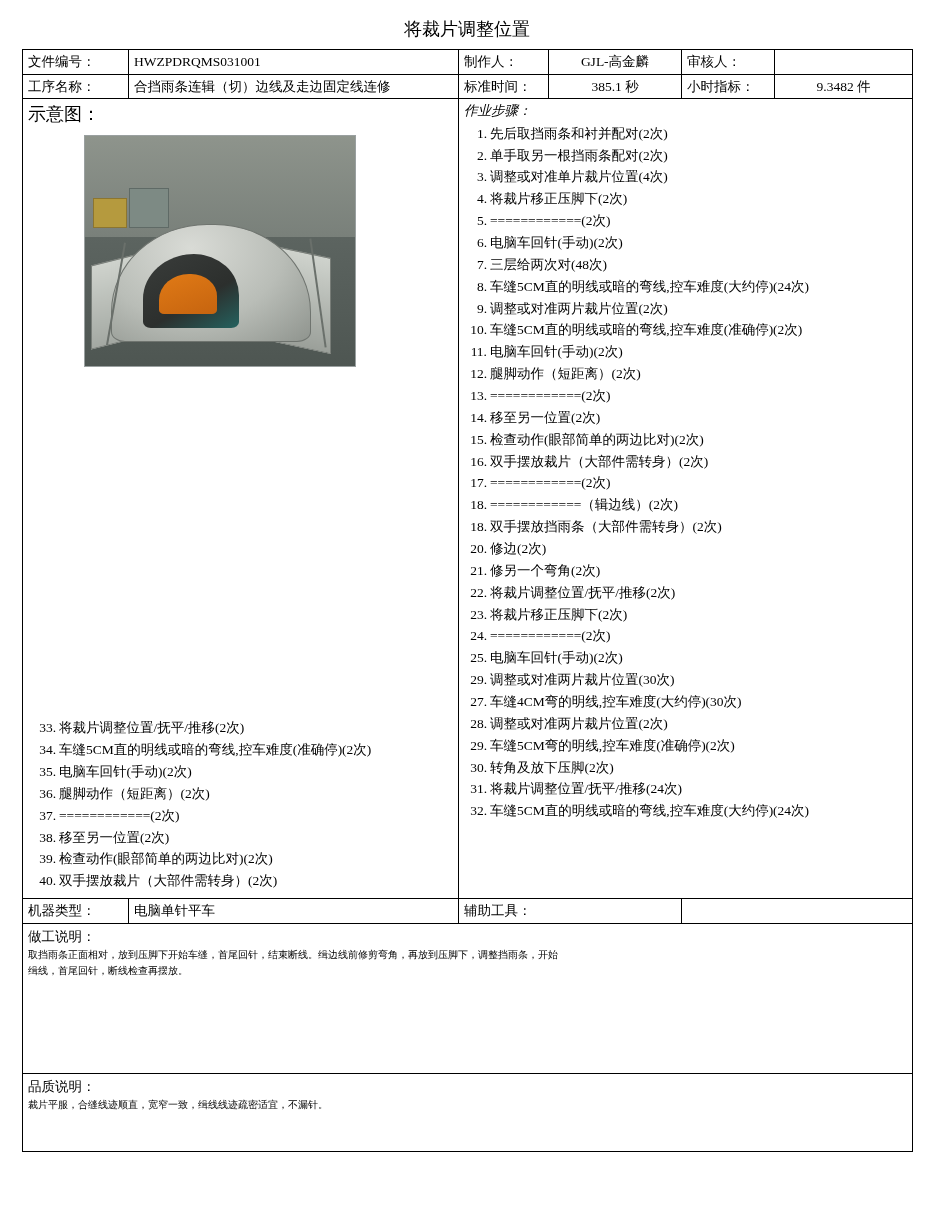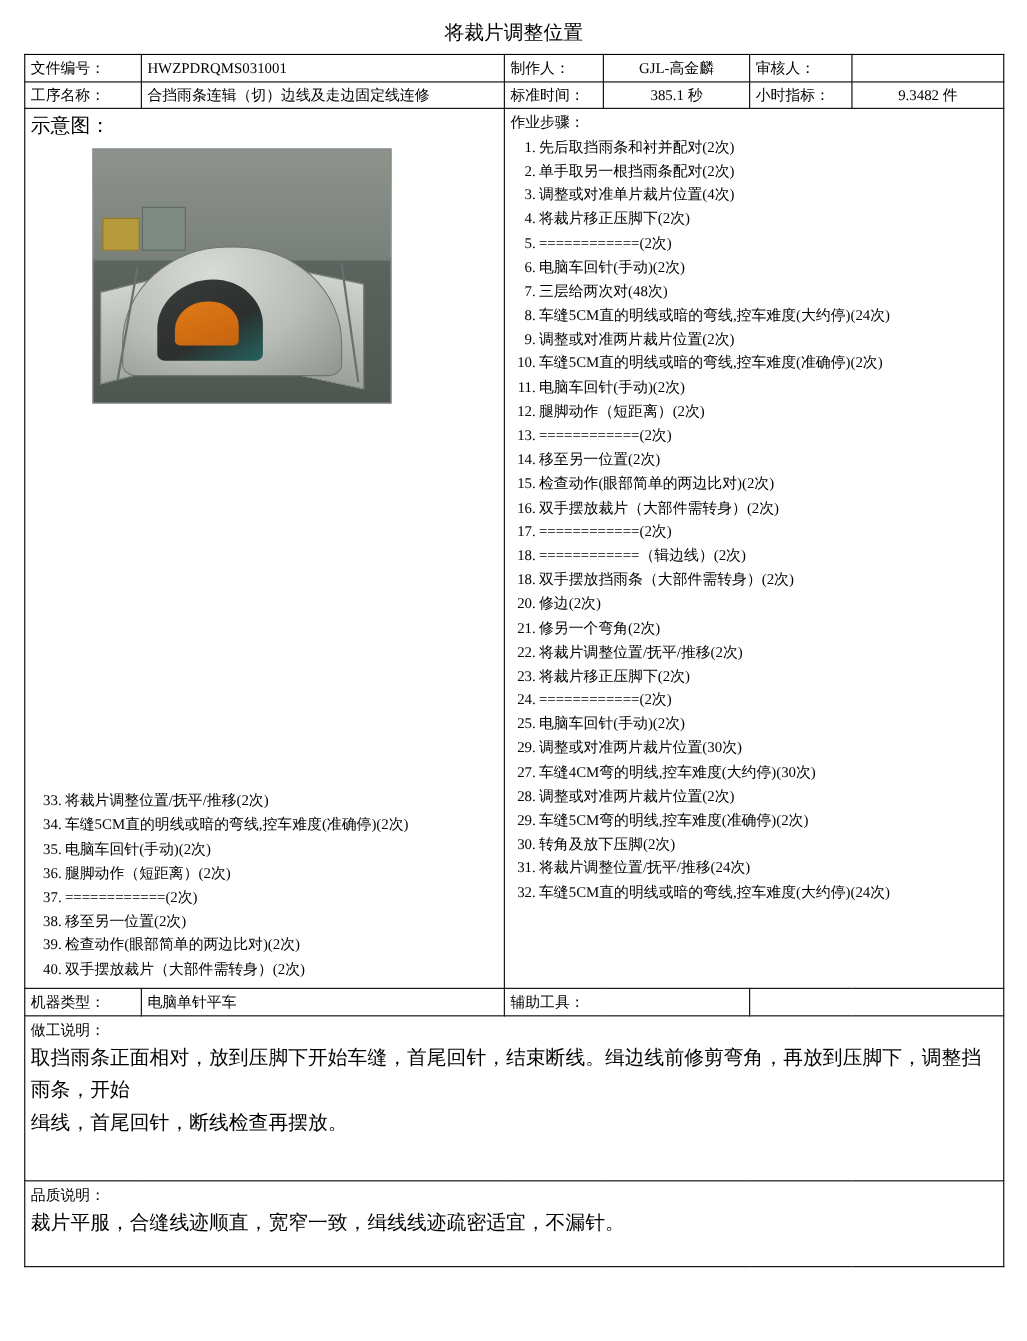--- a/index.html
+++ b/index.html
@@ -148,20 +148,21 @@
   .ph-pole {
     position: absolute;
     background: #6a706b;
   }
   .steps-cell {
     padding: 3px 6px 4px 6px;
   }
   .steps-label {
     font-size: 13.5px;
     margin-bottom: 2px;
+    font-style: italic;
   }
   ol.steps {
     list-style: none;
     margin: 0;
     padding: 0;
   }
   ol.steps li {
     font-size: 13.5px;
     line-height: 1.62;
     white-space: nowrap;
@@ -185,21 +186,21 @@
   }
   .note-cell {
     height: 150px;
     padding: 4px 7px;
   }
   .note-title {
     font-size: 13.5px;
     line-height: 1.6;
   }
   .note-body {
-    font-size: 18px;
+    font-size: 10px;
     line-height: 1.62;
   }
   .note-cell2 {
     height: 78px;
     padding: 4px 7px;
   }
 </style>
 </head>
 <body>
 

